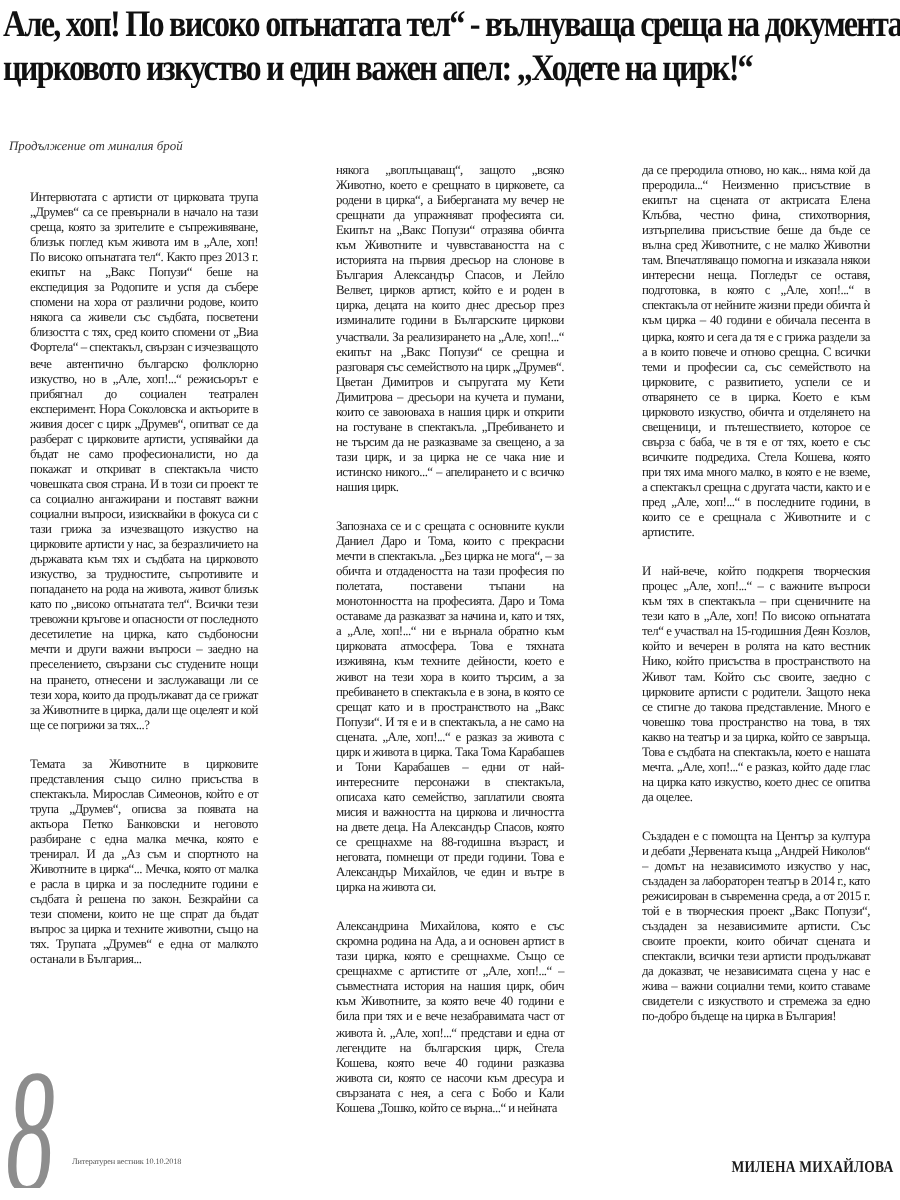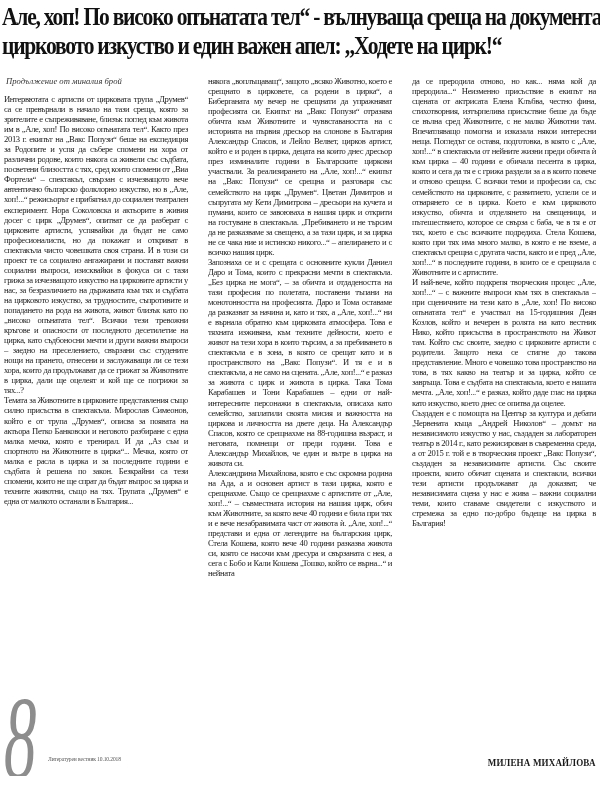--- a/index.html
+++ b/index.html
@@ -1,22 +1,22 @@
 <!DOCTYPE html>
 <html><head>
   <meta charset="utf-8">
   <style>
     html, body { margin: 0; padding: 0; background: #ffffff; }
     body { width: 600px; height: 800px; overflow: hidden; position: relative; font-family: "Liberation Serif", serif; color: #1a1a1a; }
     .headline { position: absolute; left: 2px; top: 2px; width: 598px; font-family: "Liberation Serif", serif; font-weight: bold; font-size: 25px; line-height: 29px; letter-spacing: -1.4px; transform: scaleX(0.86); transform-origin: left top; width: 700px; color: #111; white-space: nowrap; }
     .headline .line { display: block; }
-    .columns { position: absolute; top: 76px; left: 4px; width: 592px; height: 700px; display: flex; gap: 20px; }
+    .columns { position: absolute; top: 92px; left: 4px; width: 592px; height: 700px; display: flex; gap: 20px; }
     .col { width: 192px; height: 100%; position: relative; overflow: hidden; }
     .col-text { font-family: "Liberation Serif", serif; font-size: 8.6px; line-height: 10.05px; text-align: justify; color: #222; letter-spacing: -0.35px; filter: blur(0.35px); }
-    .col-text p { margin: 0; text-indent: 0; }
+    .col-text p { margin: 16px; text-indent: 0; }
     .intro { font-style: italic; font-size: 8.6px; margin: 0 0 8px 2px; color: #333; filter: blur(0.35px); }
     .col1 .col-text.upper { height: 608px; overflow: hidden; }
     .page-number { position: absolute; left: 0; top: 614px; font-family: "Liberation Serif", serif; font-style: italic; font-size: 118px; line-height: 98px; color: #8d8d8d; transform: scaleX(0.55); transform-origin: left top; letter-spacing: -4px; }
     .bottom-text { position: absolute; left: 42px; top: 612px; width: 150px; height: 60px; overflow: hidden; }
     .footer-note { position: absolute; left: 44px; top: 680px; font-size: 5.5px; color: #555; letter-spacing: -0.1px; filter: blur(0.3px); }
     .col3 .col-text.upper { height: 640px; overflow: hidden; }
     .byline { position: absolute; right: 0; top: 680px; font-family: "Liberation Serif", serif; font-weight: bold; font-size: 11px; letter-spacing: 0.2px; color: #1a1a1a; transform: scaleX(0.82); transform-origin: right top; white-space: nowrap; }
   </style>
 </head>
 <body>

